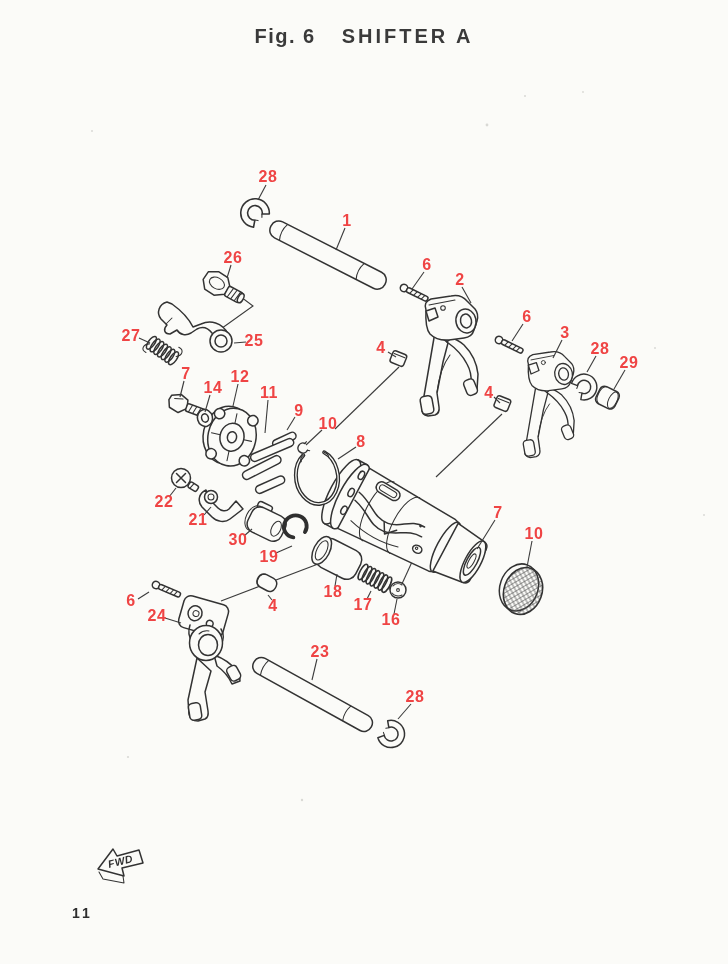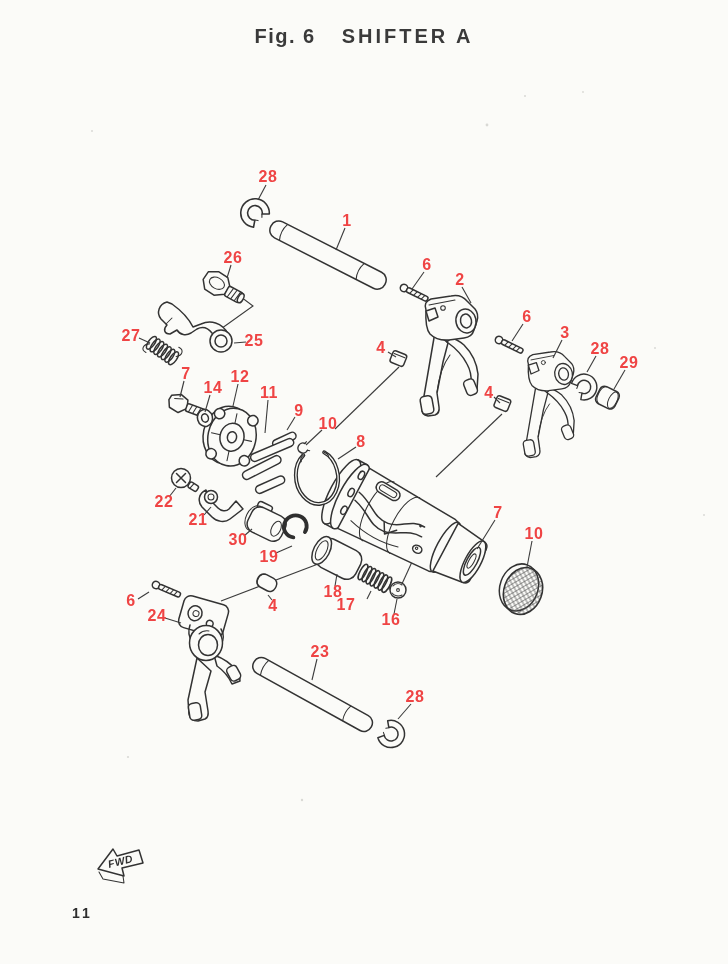--- a/index.html
+++ b/index.html
@@ -371,21 +371,21 @@
       <div class="callout" style="left: 328px; top: 424px;">10</div>
       <div class="callout" style="left: 361px; top: 442px;">8</div>
       <div class="callout" style="left: 489px; top: 393px;">4</div>
       <div class="callout" style="left: 164px; top: 502px;">22</div>
       <div class="callout" style="left: 198px; top: 520px;">21</div>
       <div class="callout" style="left: 238px; top: 540px;">30</div>
       <div class="callout" style="left: 269px; top: 557px;">19</div>
       <div class="callout" style="left: 498px; top: 513px;">7</div>
       <div class="callout" style="left: 534px; top: 534px;">10</div>
       <div class="callout" style="left: 333px; top: 592px;">18</div>
-      <div class="callout" style="left: 346px; top: 605px;">17</div>
+      <div class="callout" style="left: 363px; top: 605px;">17</div>
       <div class="callout" style="left: 391px; top: 620px;">16</div>
       <div class="callout" style="left: 131px; top: 601px;">6</div>
       <div class="callout" style="left: 157px; top: 616px;">24</div>
       <div class="callout" style="left: 273px; top: 606px;">4</div>
       <div class="callout" style="left: 320px; top: 652px;">23</div>
       <div class="callout" style="left: 415px; top: 697px;">28</div>
     </div>
 
   <div class="pagenum">11</div>
 </div>

